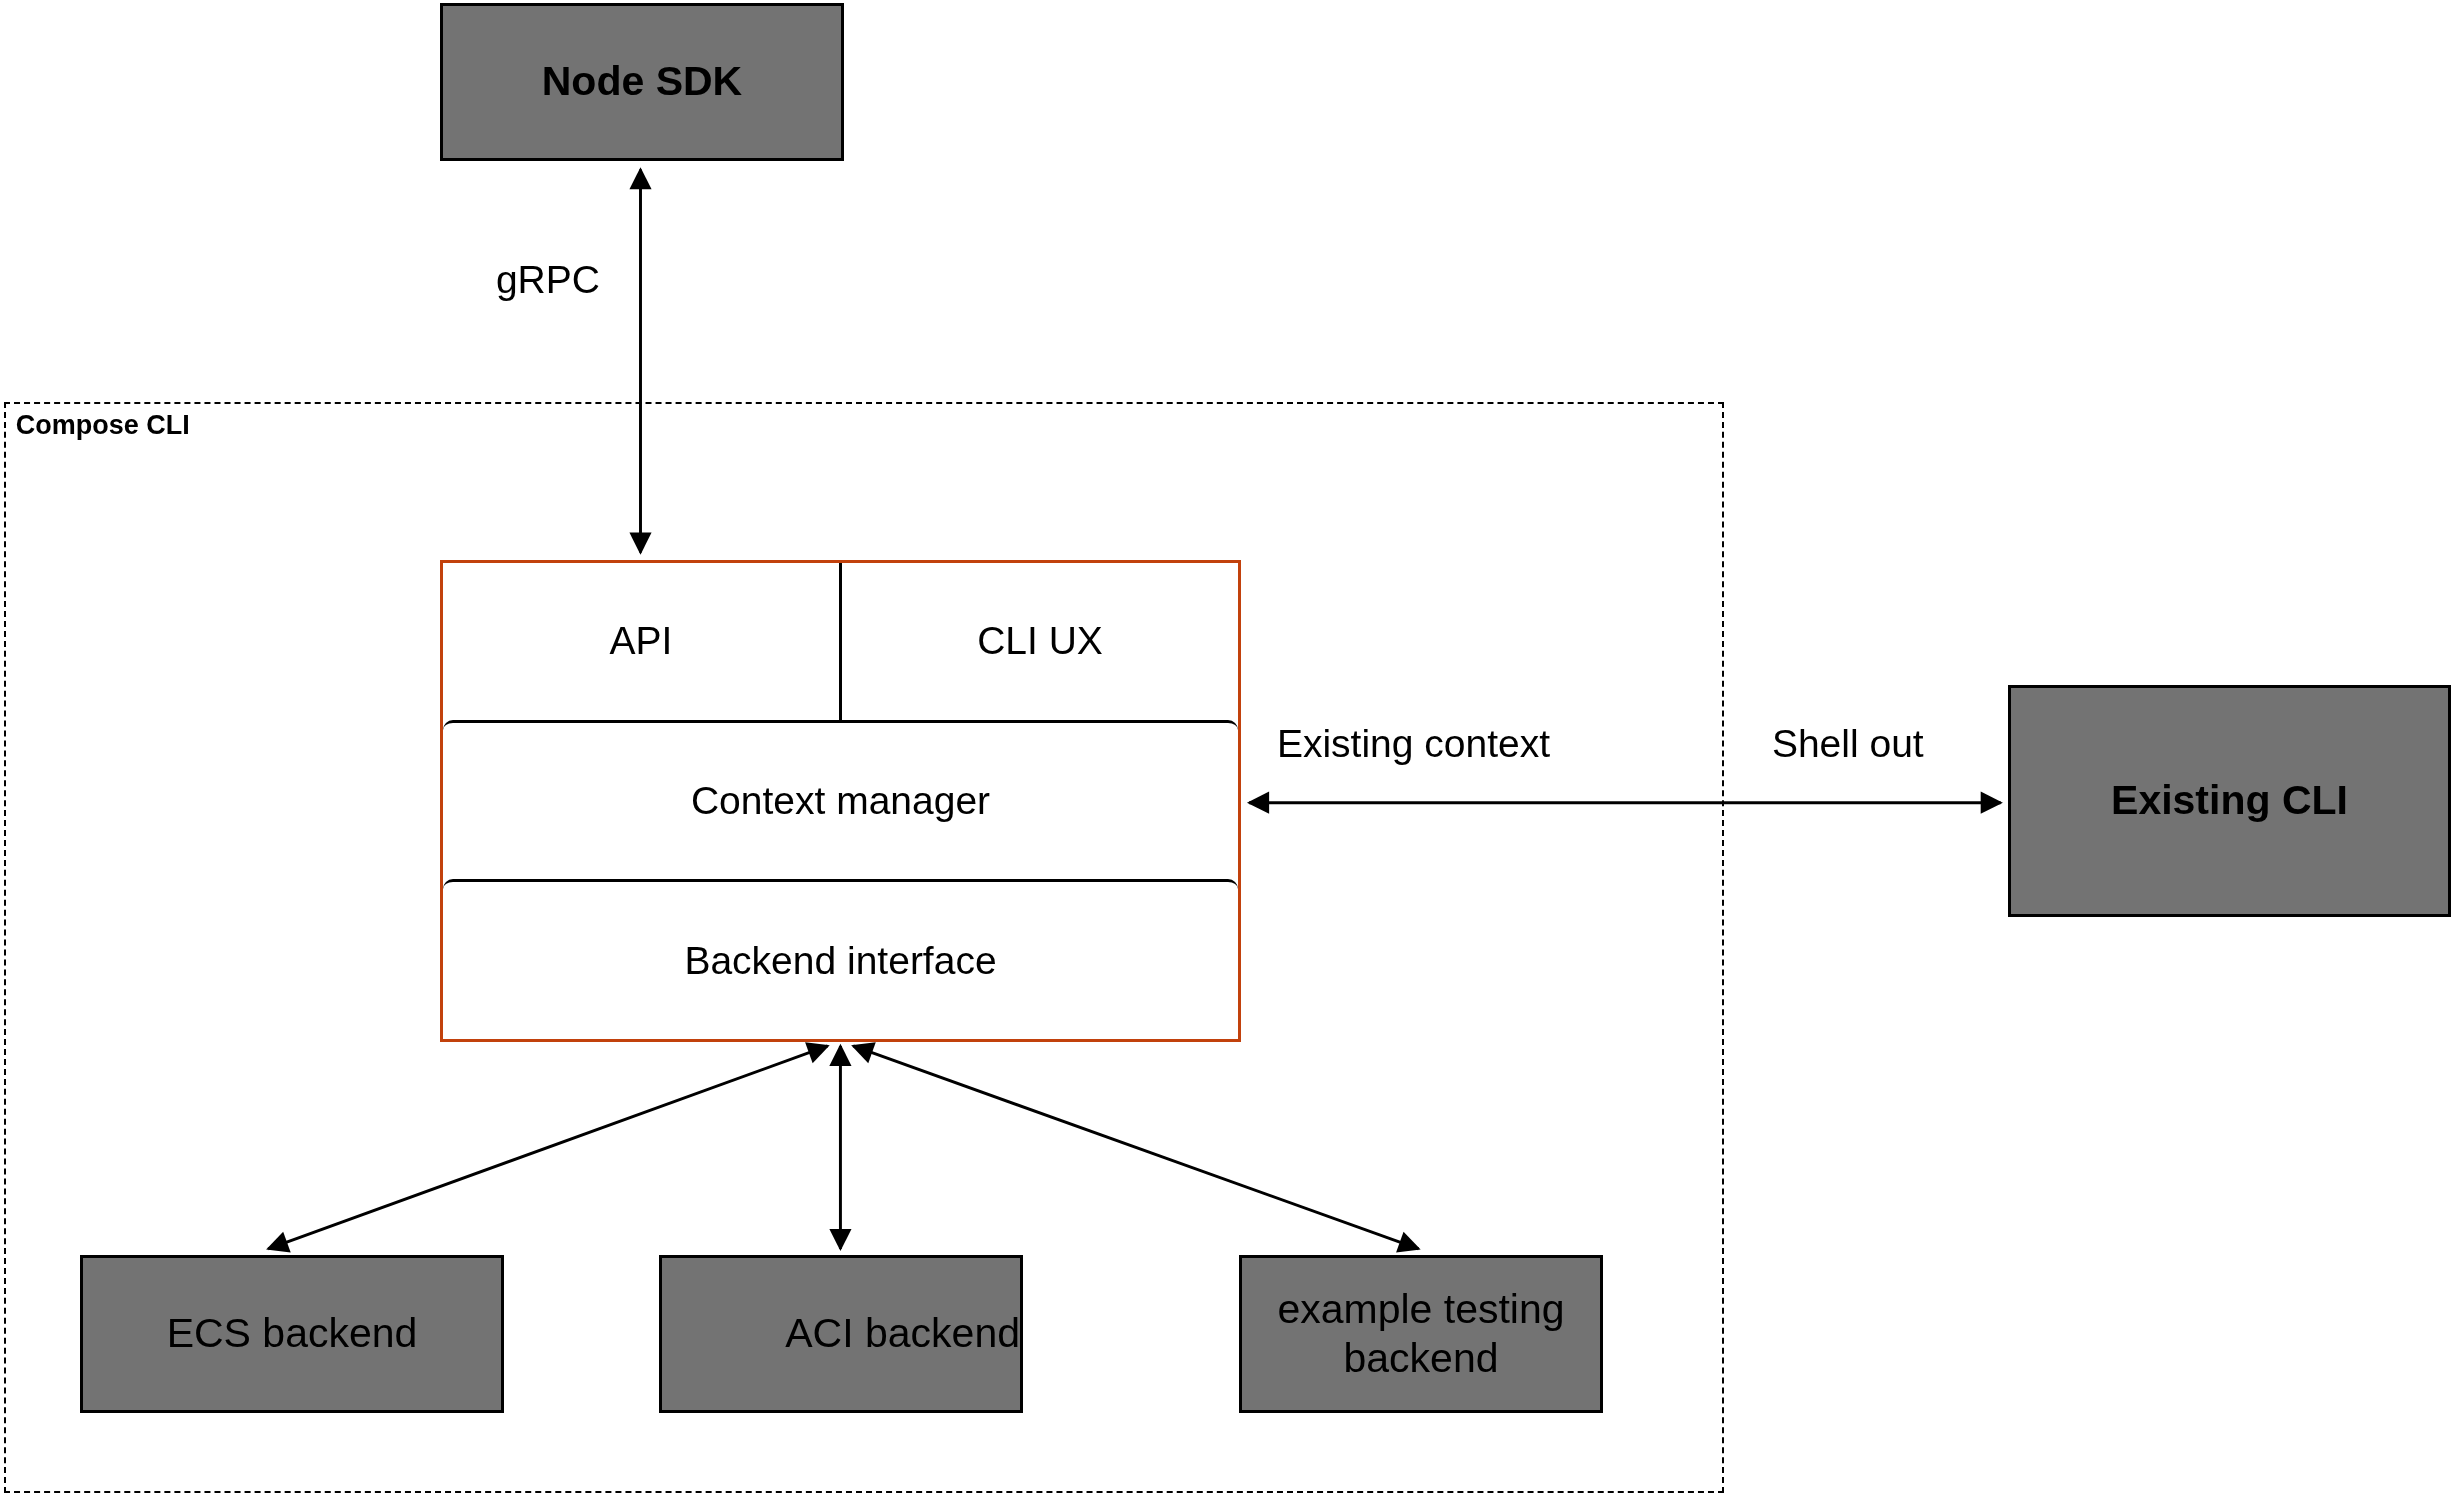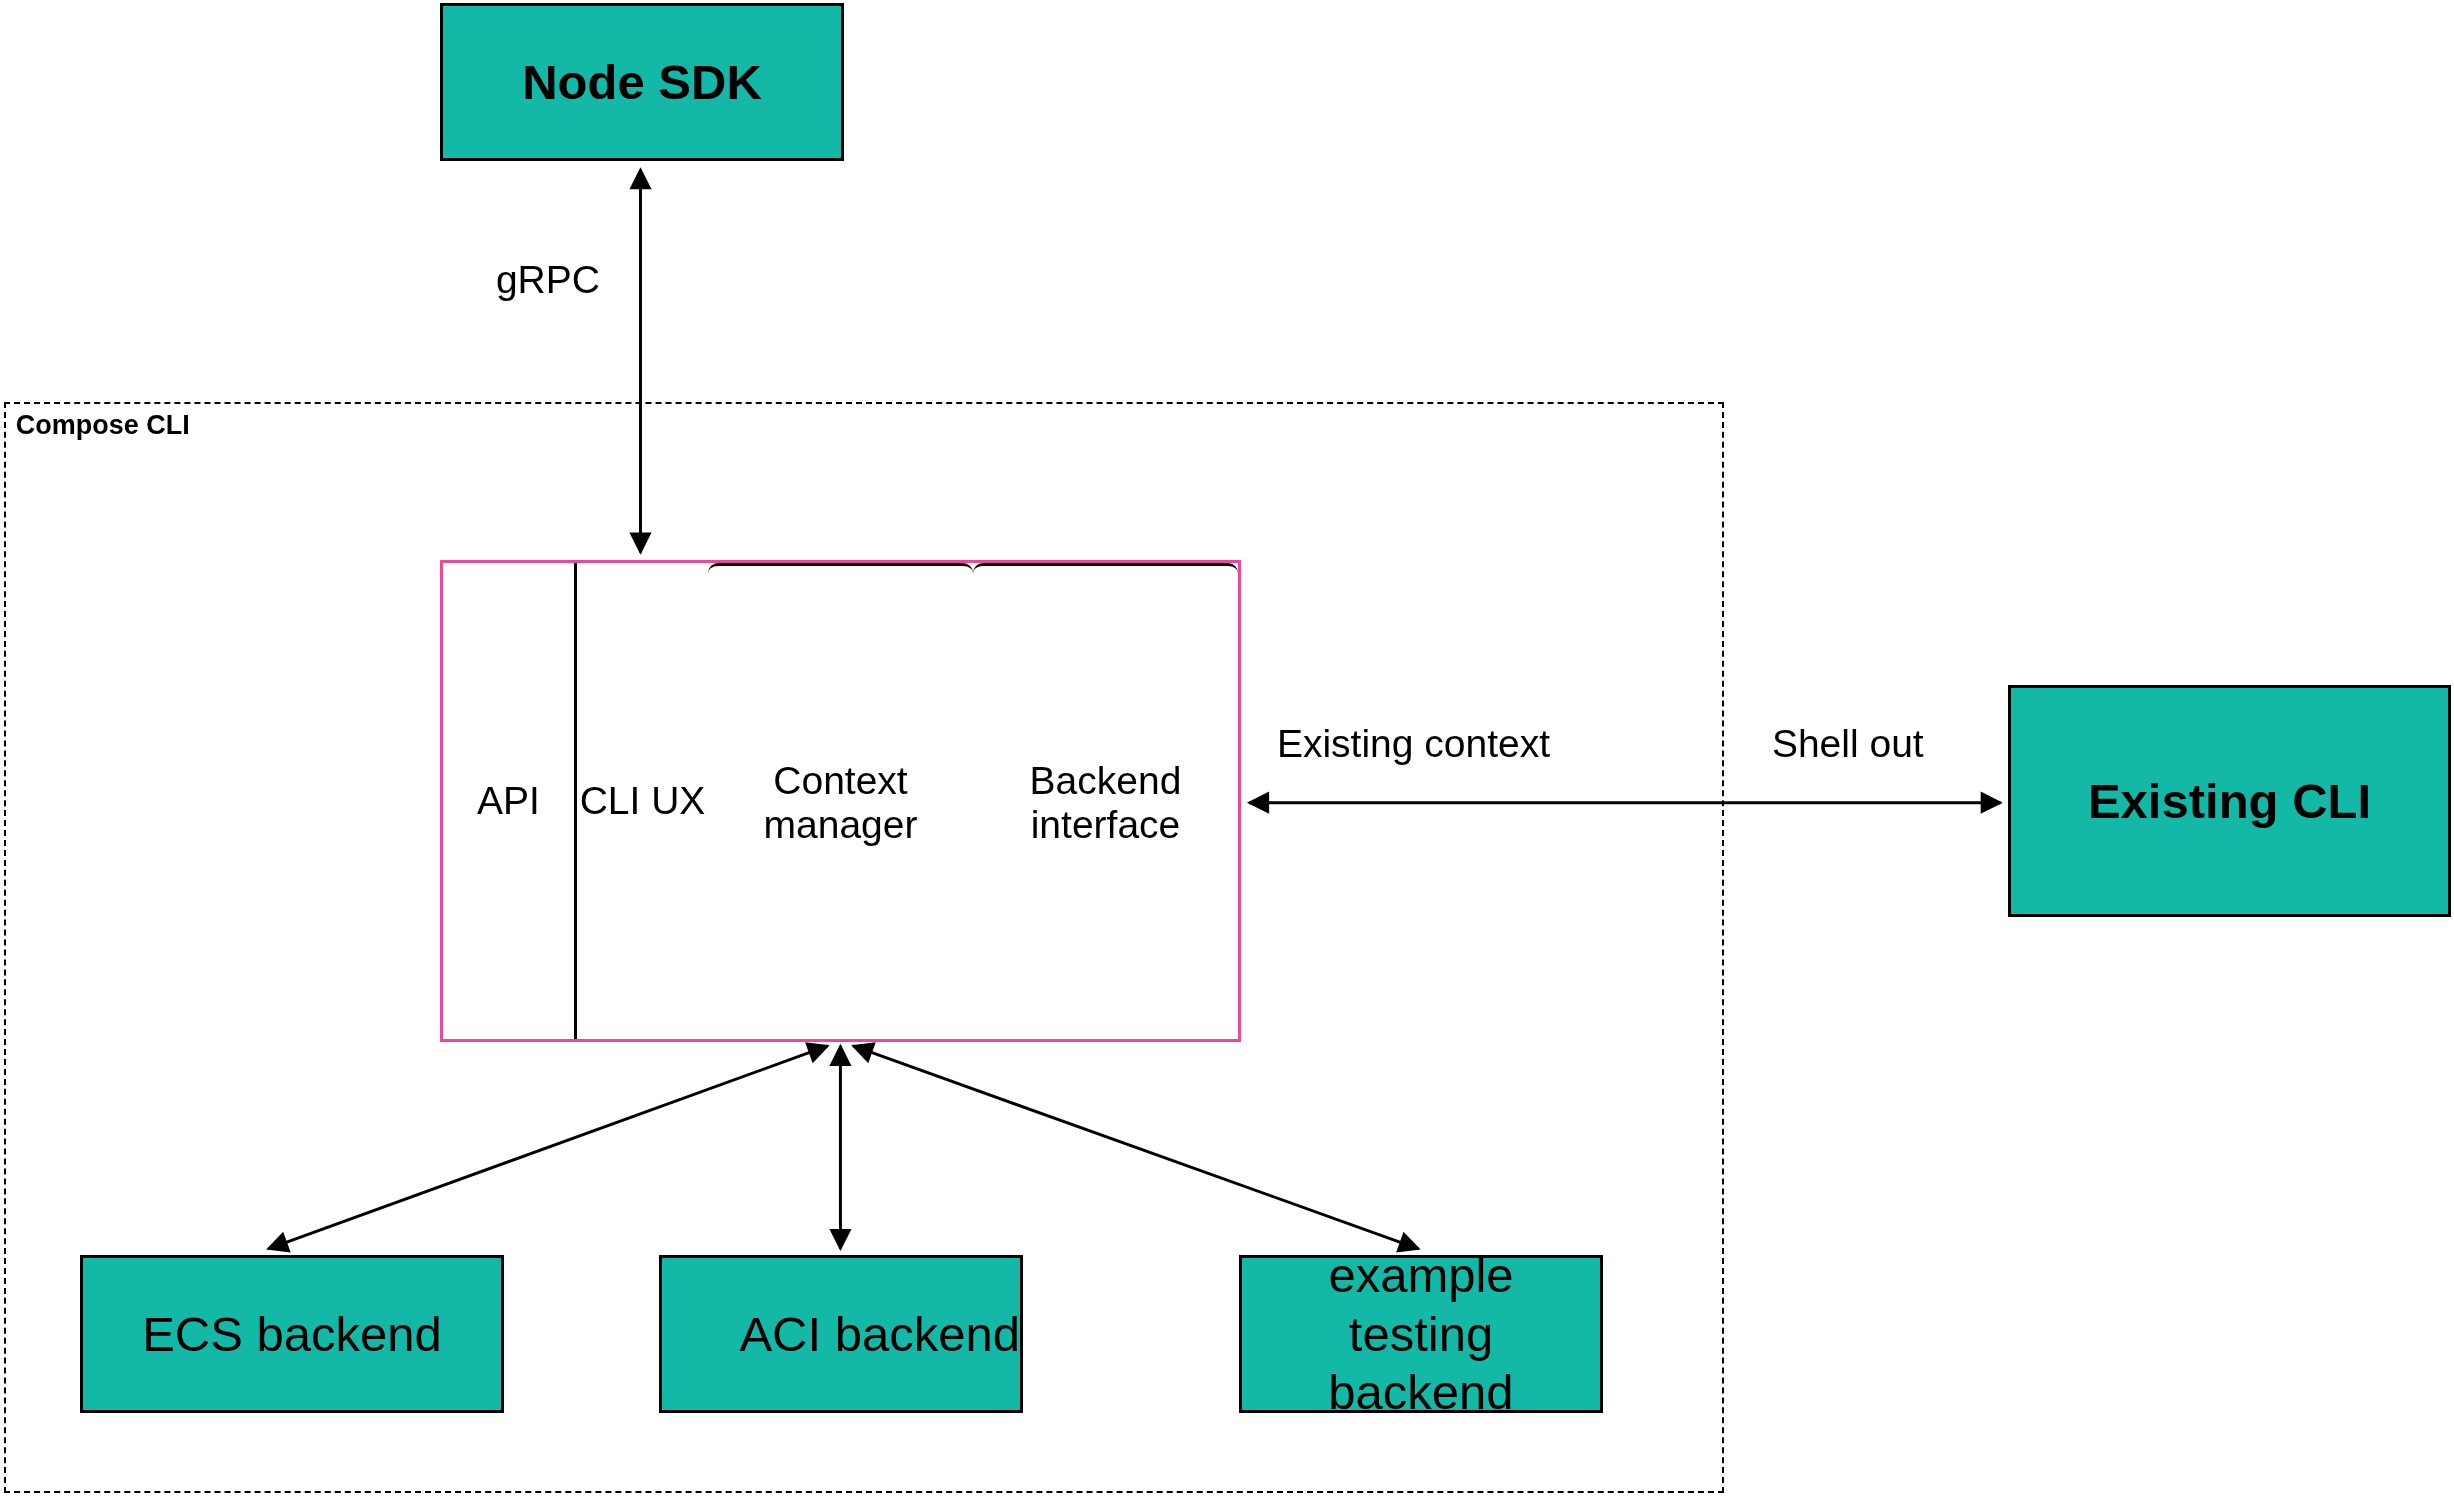--- a/index.html
+++ b/index.html
@@ -14,26 +14,26 @@
   }
   #arrow-layer {
     position: absolute;
     left: 0; top: 0;
     width: 2455px; height: 1501px;
     pointer-events: none;
   }
   .box {
     position: absolute;
     border: 3px solid #000000;
-    background: #14b8a6;
+    background: #737373;
     display: flex;
     align-items: center;
     justify-content: center;
     text-align: center;
-    font-size: 49px;
+    font-size: 41px;
     line-height: 1.2;
   }
   .bold { font-weight: bold; }
   .dashed-container {
     position: absolute;
     border: 2px dashed #000000;
     background: transparent;
   }
   .container-label {
     position: absolute;
@@ -49,24 +49,24 @@
     white-space: nowrap;
     background: #ffffff;
     padding: 0 5.9px;
     text-align: center;
   }
   
   #stack {
     position: absolute;
     left: 440px; top: 560px;
     width: 801px; height: 482px;
-    border: 3px solid #ec4899;
+    border: 3px solid #c2410c;
     background: #ffffff;
     display: flex;
-    flex-direction: row;
+    flex-direction: column;
     font-size: 39px;
   }
   #stack .row { flex: 1; display: flex; }
   #stack .row + .row { border-top: 3px solid #000000; border-radius: 10px; }
   #stack .cell {
     flex: 1;
     display: flex;
     align-items: center;
     justify-content: center;
     text-align: center;

